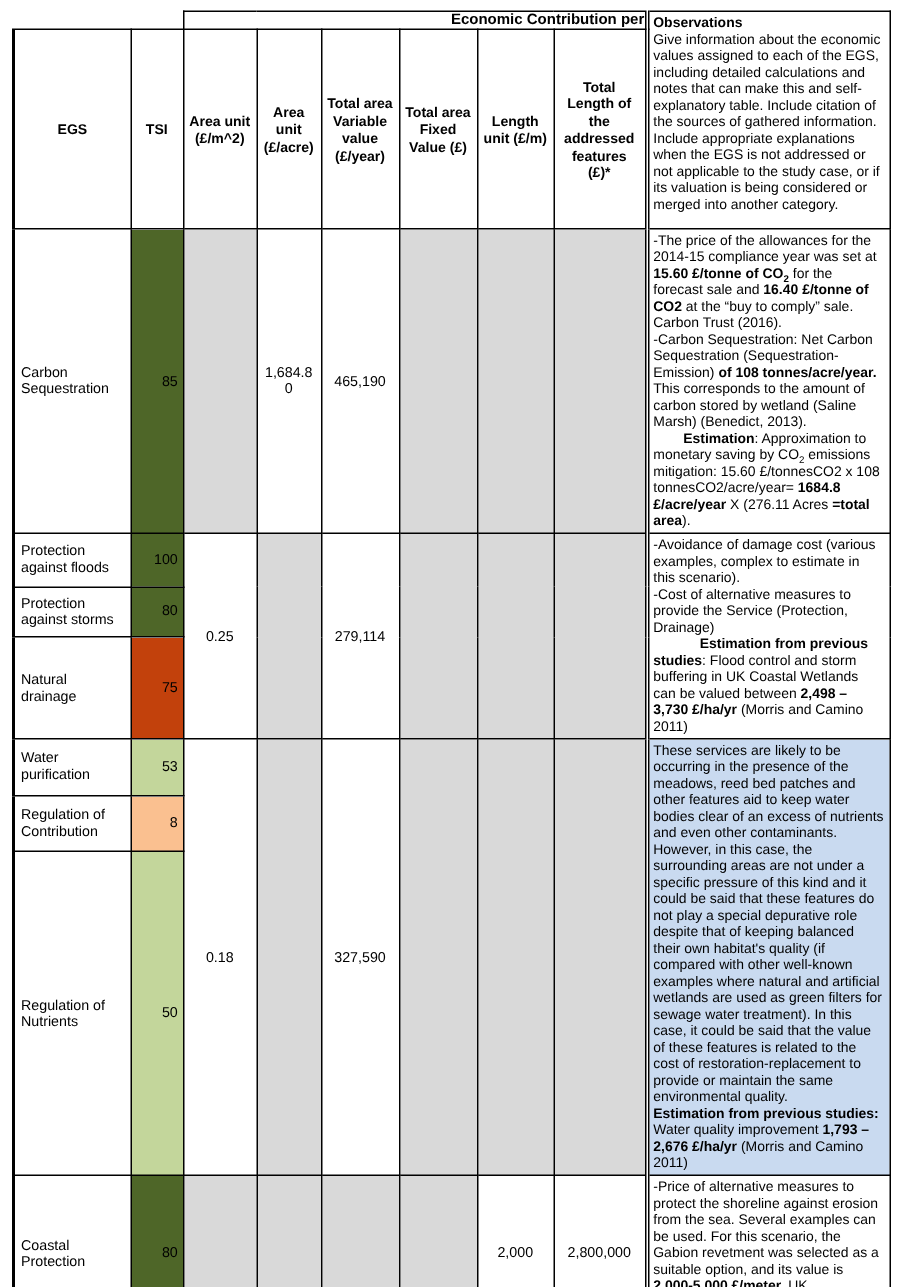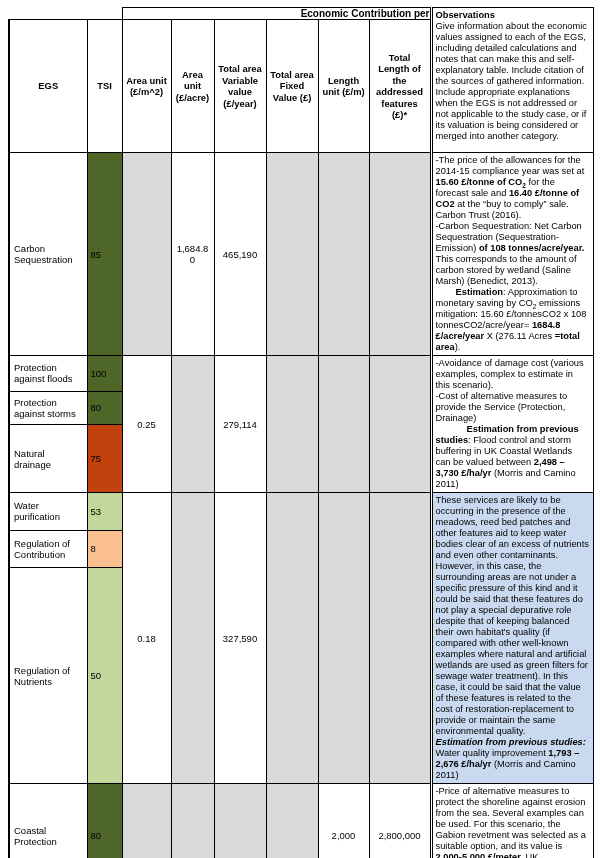--- a/index.html
+++ b/index.html
@@ -5,21 +5,21 @@
   html,body{margin:0;padding:0;background:#ffffff;}
   body{width:600px;height:858px;font-family:"Liberation Sans",sans-serif;color:#000;}
   .wrap{padding:7px 8px 0 8px;}
   table{border-collapse:collapse;table-layout:fixed;width:584px;}
   td{border:1px solid #000;padding:1px 3px;font-size:9.3px;line-height:11px;vertical-align:middle;overflow:hidden;word-wrap:break-word;}
   td.nob{border:none;background:#fff;}
   .bar{font-weight:bold;text-align:right;font-size:10px;line-height:11px;padding:0;}
   .hdr{font-weight:bold;text-align:center;font-size:9.4px;line-height:11.5px;}
   .egs{text-align:left;padding-left:4px;font-size:9.5px;margin-left:19px;}
   .num{text-align:center;font-size:9.5px;}
-  .tsi{text-align:left;font-size:9.5px;}
+  .tsi{text-align:right;font-size:9.5px;}
   .obs{vertical-align:top;text-align:left;border-left:3px double #000;padding:2px 3px;font-size:9.3px;line-height:11px;}
   .obs .t{font-weight:bold;text-align:left;}
   .obs .intro{text-align:left;}
   .bl2{border-left-width:2px;}
   .bb2{border-bottom-width:2px;}
   sub{font-size:0.7em;line-height:0;}
 </style>
 </head>
 <body>
 
@@ -105,21 +105,21 @@
     <td class="egs bl2">Water purification</td>
     <td class="tsi" style="background-color: rgb(195, 214, 155);">53</td>
     <td rowspan="3" class="num">0.18</td>
     <td rowspan="3" style="background-color: rgb(217, 217, 217);"></td>
     <td rowspan="3" class="num">327,590</td>
     <td rowspan="3" style="background-color: rgb(217, 217, 217);"></td>
     <td rowspan="3" style="background-color: rgb(217, 217, 217);"></td>
     <td rowspan="3" style="background-color: rgb(217, 217, 217);"></td>
     <td rowspan="3" class="obs" style="background-color: rgb(201, 218, 240);">
             <div><span>These services are likely to be occurring in the presence of the meadows, reed bed patches and other features aid to keep water bodies clear of an excess of nutrients and even other contaminants. However, in this case, the surrounding areas are not under a specific pressure of this kind and it could be said that these features do not play a special depurative role despite that of keeping balanced their own habitat's quality (if compared with other well-known examples where natural and artificial wetlands are used as green filters for sewage water treatment). In this case, it could be said that the value of these features is related to the cost of restoration-replacement to provide or maintain the same environmental quality.</span></div>
-            <div><span style="font-weight: bold; font-style: italic;">Estimation from previous studies:</span><span> Water quality improvement </span><span style="font-weight: bold;">1,793 – 2,676 £/ha/yr</span><span> (Morris and Camino 2011)</span></div>
+            <div><span style="font-weight: bold;">Estimation from previous studies:</span><span> Water quality improvement </span><span style="font-weight: bold;">1,793 – 2,676 £/ha/yr</span><span> (Morris and Camino 2011)</span></div>
           </td>
   </tr>
 
   <tr style="height:37px">
     <td class="egs bl2">Regulation of Contribution</td>
     <td class="tsi" style="background-color: rgb(250, 192, 144);">8</td>
   </tr>
 
   <tr style="height:212px">
     <td class="egs bl2">Regulation of Nutrients</td>

